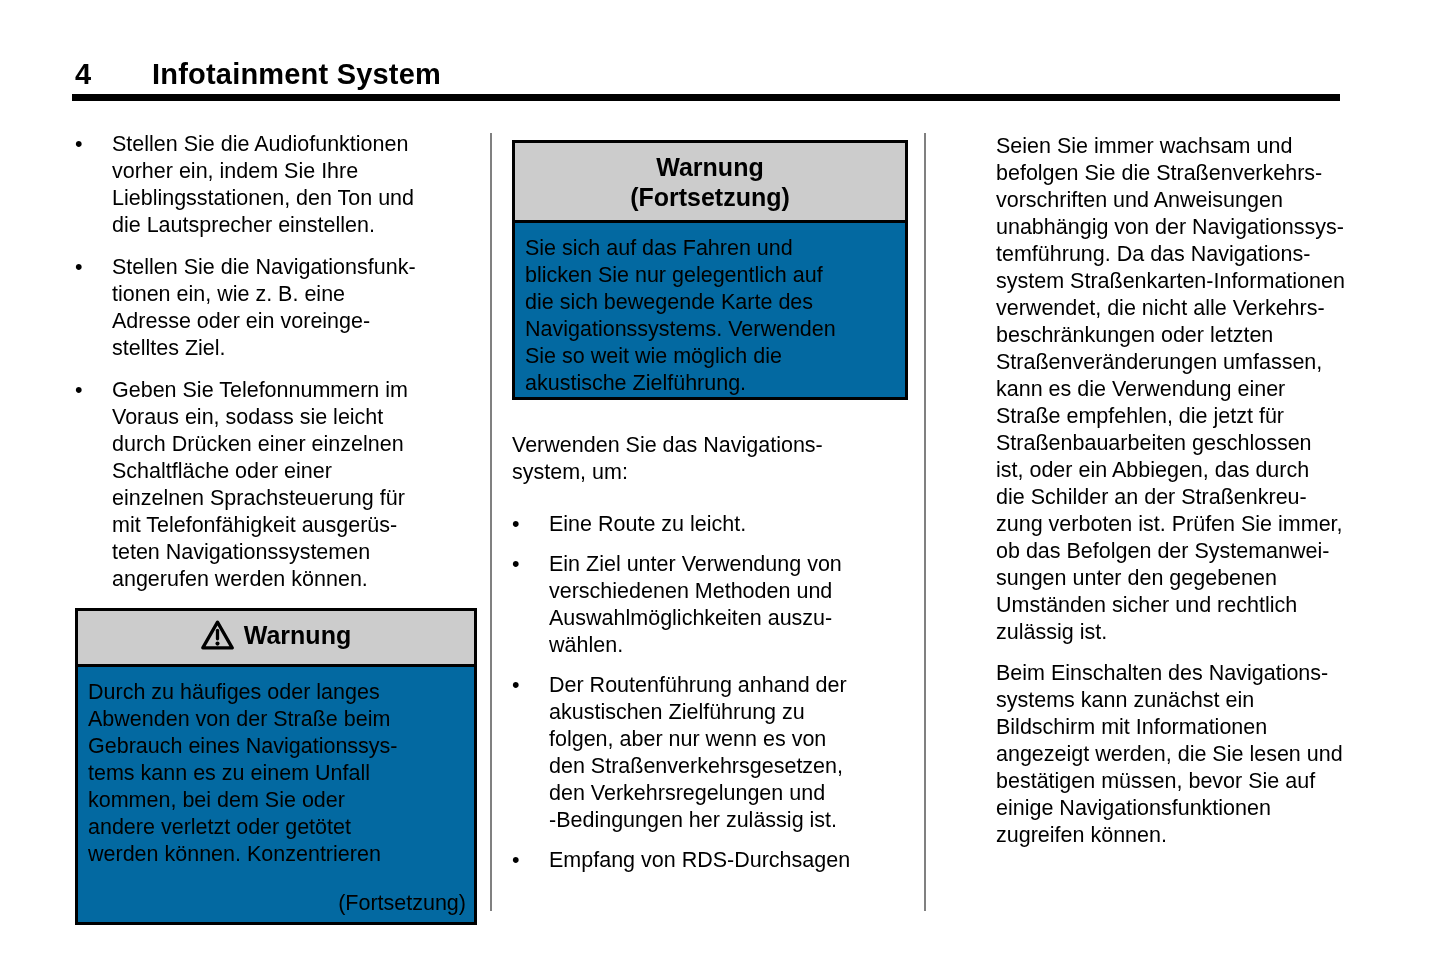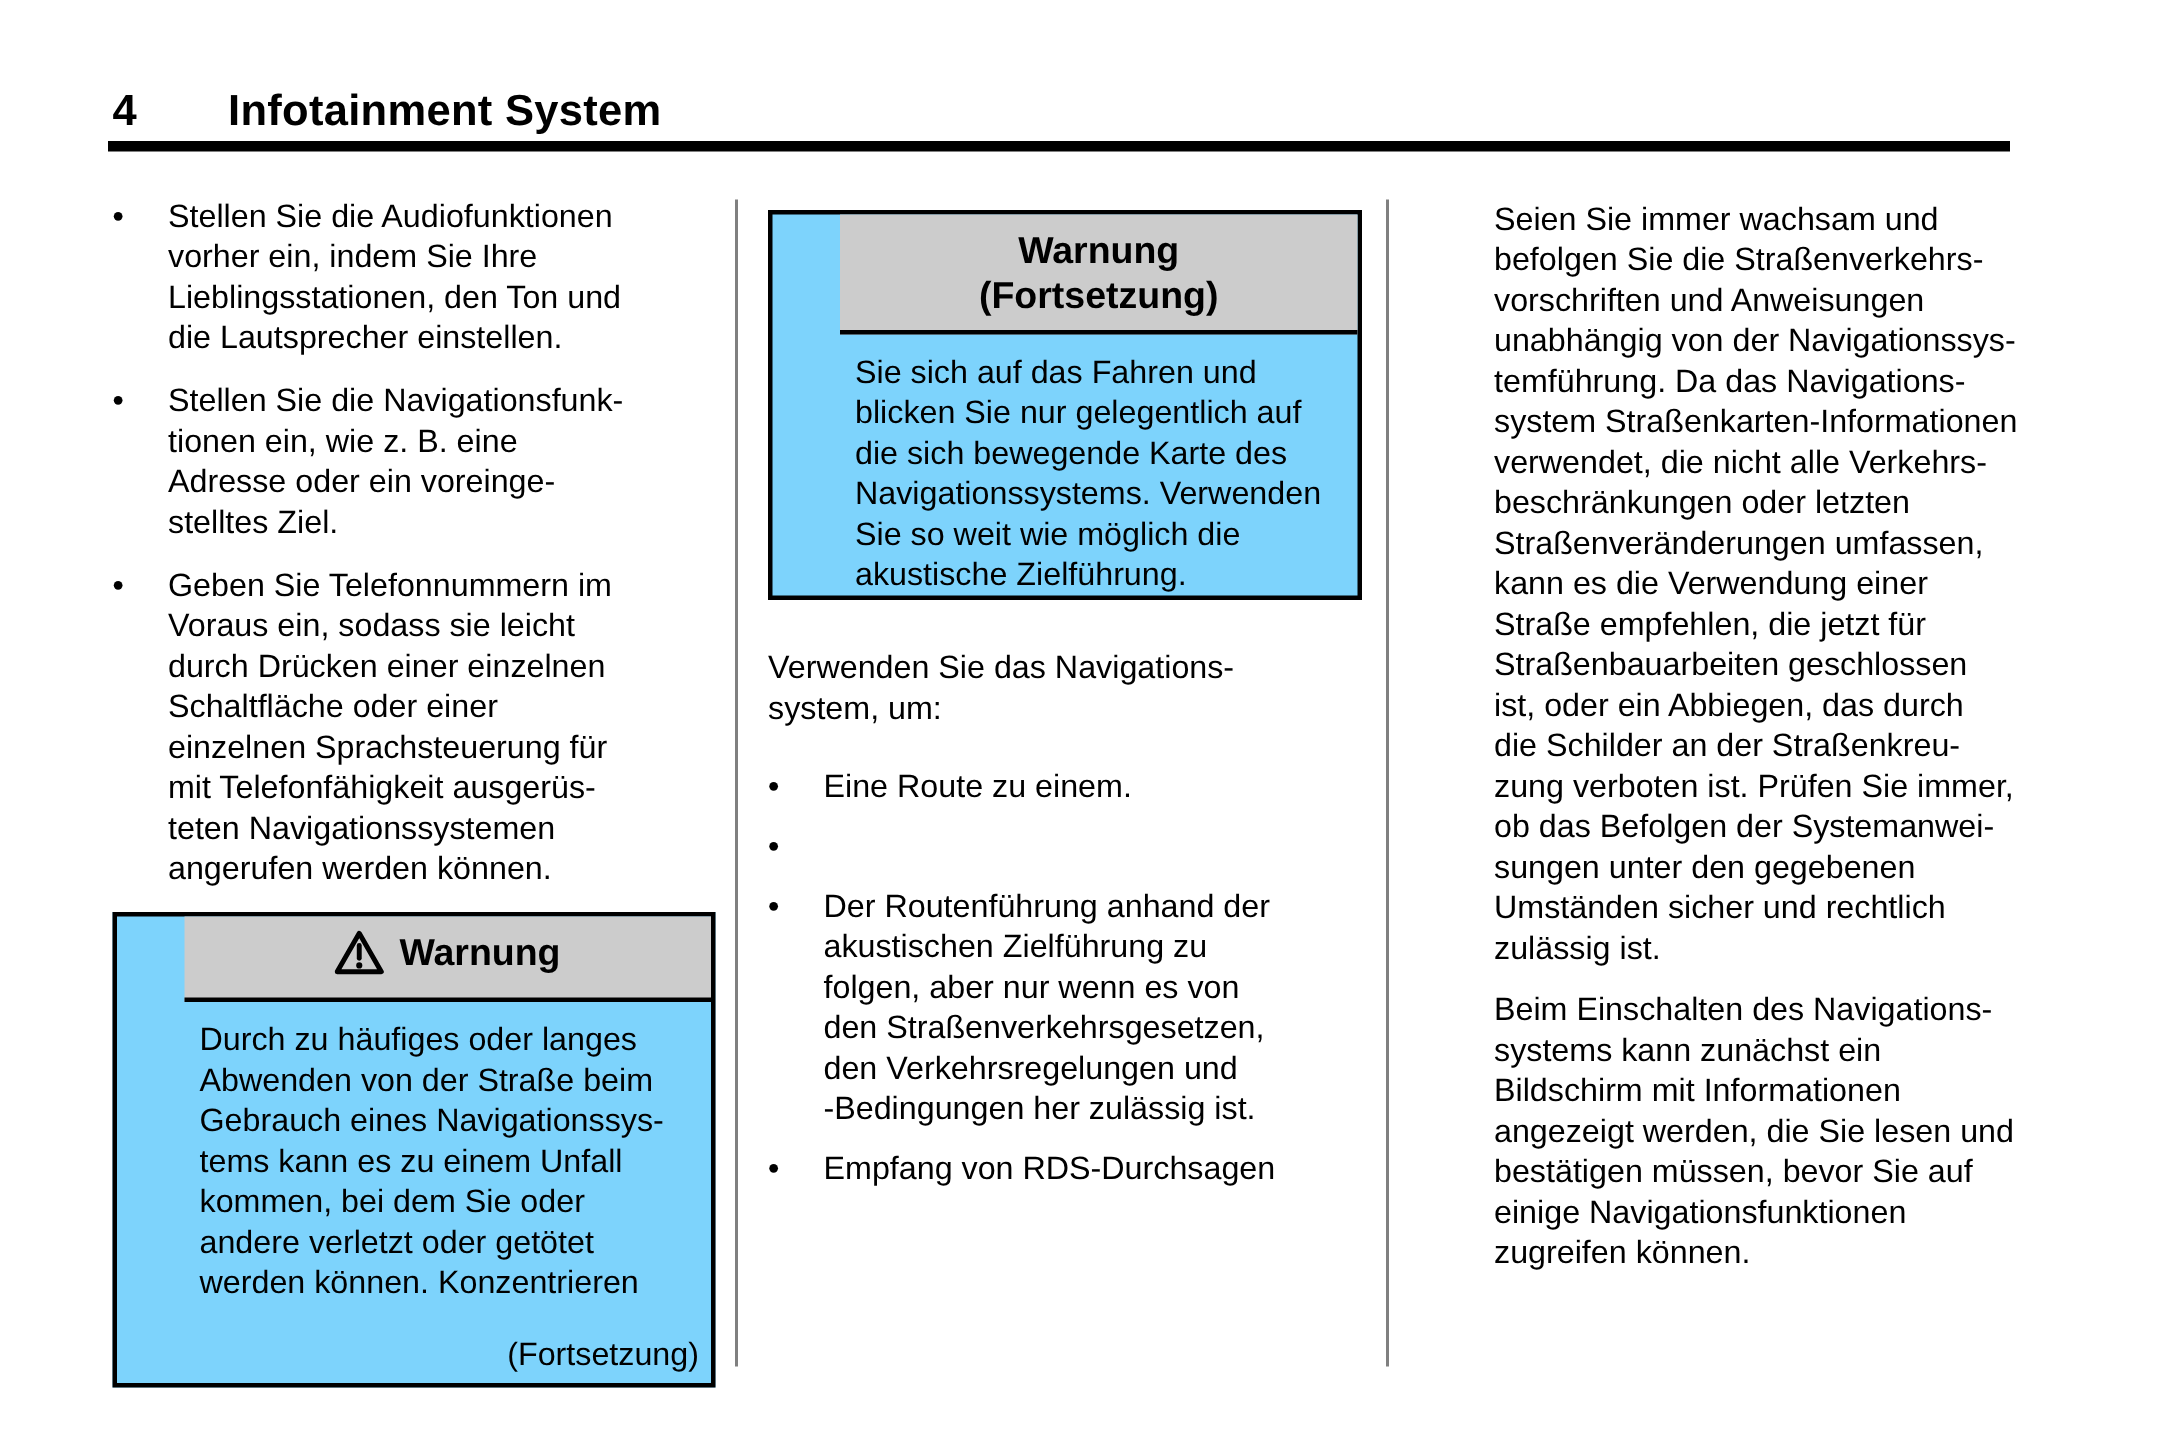--- a/index.html
+++ b/index.html
@@ -45,22 +45,21 @@
   .divider-1{left:490px;}
   .divider-2{left:924px;}
   
   .lines{white-space:pre;}
   .bullet-item{display:flex;margin-bottom:15px;}
   .bullet-marker{width:37px;flex:0 0 37px;}
   .para{margin-bottom:14px;}
   
   .warning-box{
     border:3px solid #000;
-    background:#7dd3fc;
-    padding-left:45px;
+    background:#0369a1;
   }
   .warning-box-header{
     background:var(--warning-header-bg);
     border-bottom:3px solid #000;
     text-align:center;
     font-weight:bold;
     font-size:25px;
     line-height:30px;
     padding:9px 4px 8px 4px;
   }
@@ -150,24 +149,28 @@
 Navigationssystems. Verwenden
 Sie so weit wie möglich die
 akustische Zielführung.</div>
     </div>
 
     <div class="mt-intro lines">Verwenden Sie das Navigations-
 system, um:</div>
 
     <div class="bullet-item">
       <span class="bullet-marker">•</span>
-      <span class="lines">Eine Route zu einem.</span>
-    </div>
-    <div class="bullet-item">
-      <span class="bullet-marker">•</span>
+      <span class="lines">Eine Route zu leicht.</span>
+    </div>
+    <div class="bullet-item">
+      <span class="bullet-marker">•</span>
+      <span class="lines">Ein Ziel unter Verwendung von
+verschiedenen Methoden und
+Auswahlmöglichkeiten auszu-
+wählen.</span>
     </div>
     <div class="bullet-item">
       <span class="bullet-marker">•</span>
       <span class="lines">Der Routenführung anhand der
 akustischen Zielführung zu
 folgen, aber nur wenn es von
 den Straßenverkehrsgesetzen,
 den Verkehrsregelungen und
 -Bedingungen her zulässig ist.</span>
     </div>

